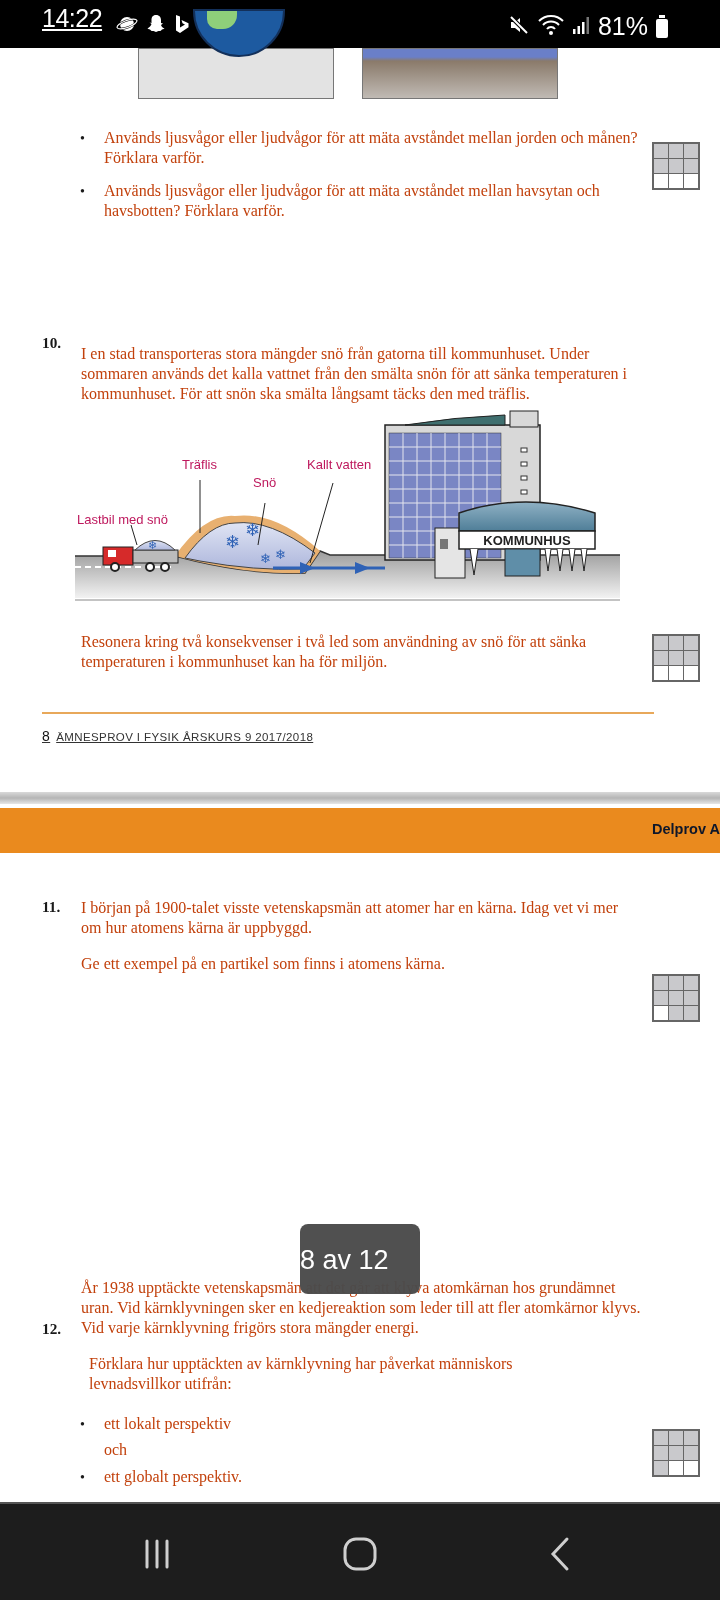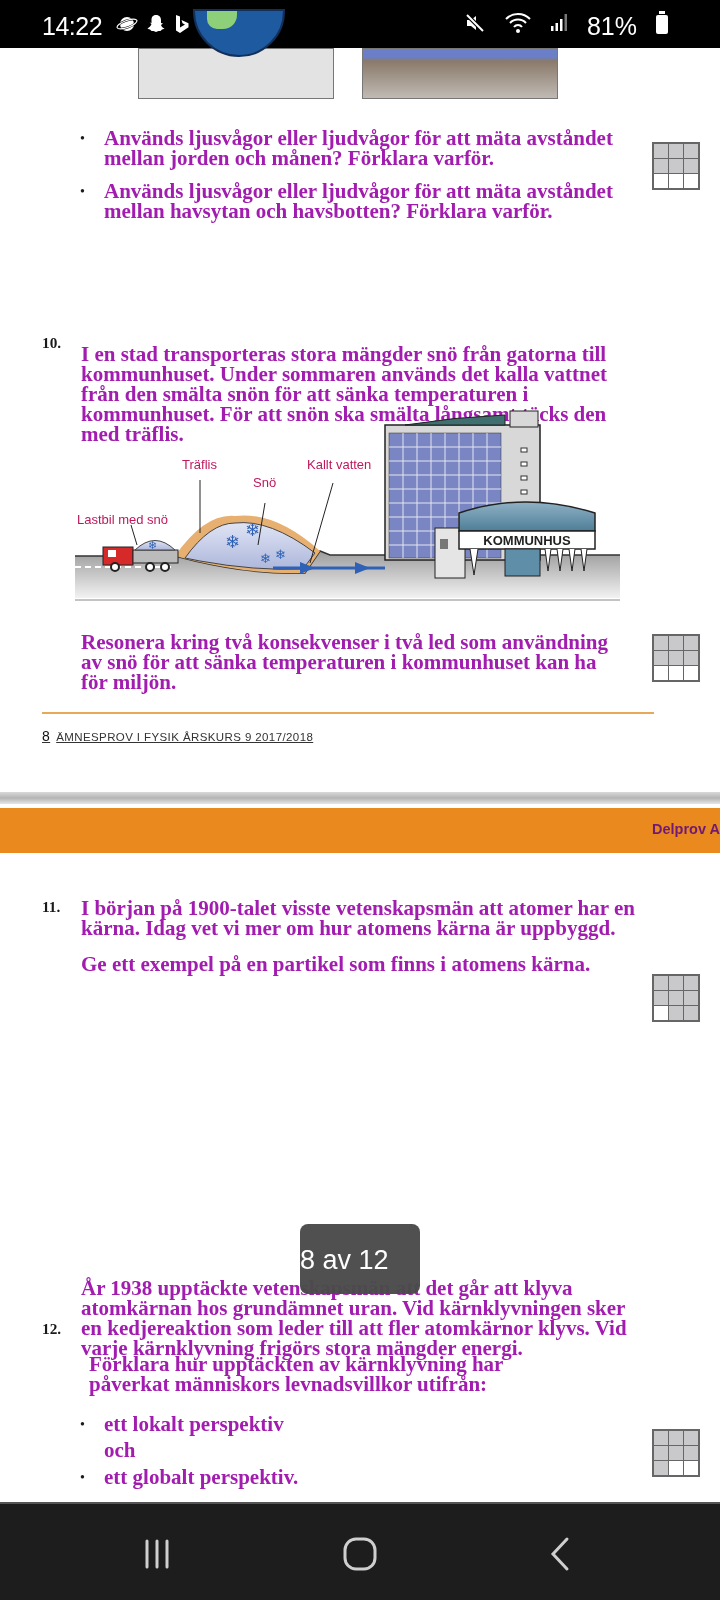--- a/index.html
+++ b/index.html
@@ -2,57 +2,57 @@
 <html><head>
 <meta charset="utf-8">
 <style>
   * { margin:0; padding:0; box-sizing:border-box; }
   html, body { width:720px; height:1600px; overflow:hidden; background:#ffffff; }
   body { position:relative; font-family:"Liberation Serif", serif; color:#1a1a1a; }
 
   
   .statusbar { position:absolute; left:0; top:0; width:720px; height:48px; background:#000; color:#fff;
     font-family:"Liberation Sans", sans-serif; font-size:25px; }
-  .statusbar .time { position:absolute; left:42px; top:12px; letter-spacing:-0.5px; }
+  .statusbar .time { position:absolute; left:42px; top:4px; letter-spacing:-0.5px;text-decoration:underline; }
   .statusbar .left-icons { position:absolute; left:116px; top:14px; display:flex; gap:8px; align-items:center; }
-  .statusbar .right { position:absolute; right:52px; top:12px; display:flex; gap:19px; }
+  .statusbar .right { position:absolute; right:52px; top:12px; display:flex; gap:8px; align-items:center; }
   .statusbar .batt { width:12px; height:19px; background:#fff; border-radius:2px; position:relative; margin-top:3px; }
   .statusbar .batt::before { content:""; position:absolute; left:3px; top:-4px; width:6px; height:3px; background:#fff; }
   .sb-icon { display:inline-block; font-size:20px; line-height:20px; }
 
   
   .page { position:absolute; left:0; top:48px; width:720px; }
   .img-box { position:absolute; top:0; height:51px; border:1px solid #777; }
   .img-earth { left:138px; width:196px; background:#e3e3e3; }
   .img-earth .globe { position:absolute; left:54px; top:-40px; width:92px; height:48px; border-radius:0 0 46px 46px;
     background:#1d5aa0; border:2px solid #13305a; overflow:hidden; }
   .img-earth .globe::after { content:""; position:absolute; left:12px; top:0; width:30px; height:18px; background:#8ecf7a; border-radius:0 0 14px 10px; }
   .img-sea { left:362px; width:196px; background:linear-gradient(#6a7fc8 0, #6a7fc8 8px, #8a7a6a 12px, #c0bab4 100%); }
 
-  .txt { position:absolute; font-size:21px; line-height:20px; color:#a21caf;font-weight:bold; }
+  .txt { position:absolute; font-size:16px; line-height:20px; color:#c2410c; }
   .qnum { position:absolute; font-weight:bold; font-size:15.3px; }
   .bullet { position:absolute; font-size:14px; }
 
   .grid { position:absolute; width:48px; height:48px; display:grid; grid-template-columns:repeat(3,1fr); grid-template-rows:repeat(3,1fr);
     border:1px solid #666; }
   .grid .cell { border:1px solid #666; margin:-0.5px; }
   .grid .cell.filled { background:#c9c9cc; }
   .grid .cell.empty { background:#ffffff; }
 
   .figure { position:absolute; left:75px; top:355px; width:545px; height:210px; }
   .fig-label { position:absolute; font-family:"Liberation Sans", sans-serif; font-size:13px; color:#be185d; }
   .kommunhus-text { font-family:"Liberation Sans", sans-serif; font-weight:bold; font-size:13px; fill:#222; }
 
   .footer-line { position:absolute; left:42px; top:664px; width:612px; height:2px; background:#e8a85a; }
   .footer-text { position:absolute; left:42px; top:680px; font-family:"Liberation Sans", sans-serif; font-size:11.5px; color:#333; letter-spacing:0.4px;text-decoration:underline; }
   .footer-text .pn { font-size:14px; color:#111; margin-right:6px; }
 
   .page-gap { position:absolute; left:0; top:744px; width:720px; height:12px; background:linear-gradient(#d9d9d9,#b5b5b5 50%,#e6e6e6); }
   .orange-band { position:absolute; left:0; top:760px; width:720px; height:45px; background:#ea8a1e; }
-  .orange-band span { position:absolute; right:0; top:13px; color:#701a75; font-family:"Liberation Sans", sans-serif; font-weight:bold; font-size:14.5px; }
+  .orange-band span { position:absolute; right:0; top:13px; color:#0f172a; font-family:"Liberation Sans", sans-serif; font-weight:bold; font-size:14.5px; }
 
   .page-toast { position:absolute; left:300px; top:1224px; width:120px; height:70px; background:#4b4b4b; border-radius:8px; color:#fff;
     font-family:"Liberation Sans", sans-serif; font-size:27px; line-height:72px; opacity:0.97; }
 
   .navbar { position:absolute; left:0; top:1502px; width:720px; height:98px; background:#1d1d1d; border-top:2px solid #555; }
   .nav-btn { position:absolute; top:30px; width:50px; height:40px; display:flex; align-items:center; justify-content:center; }
 </style>
 </head>
 <body>
 

